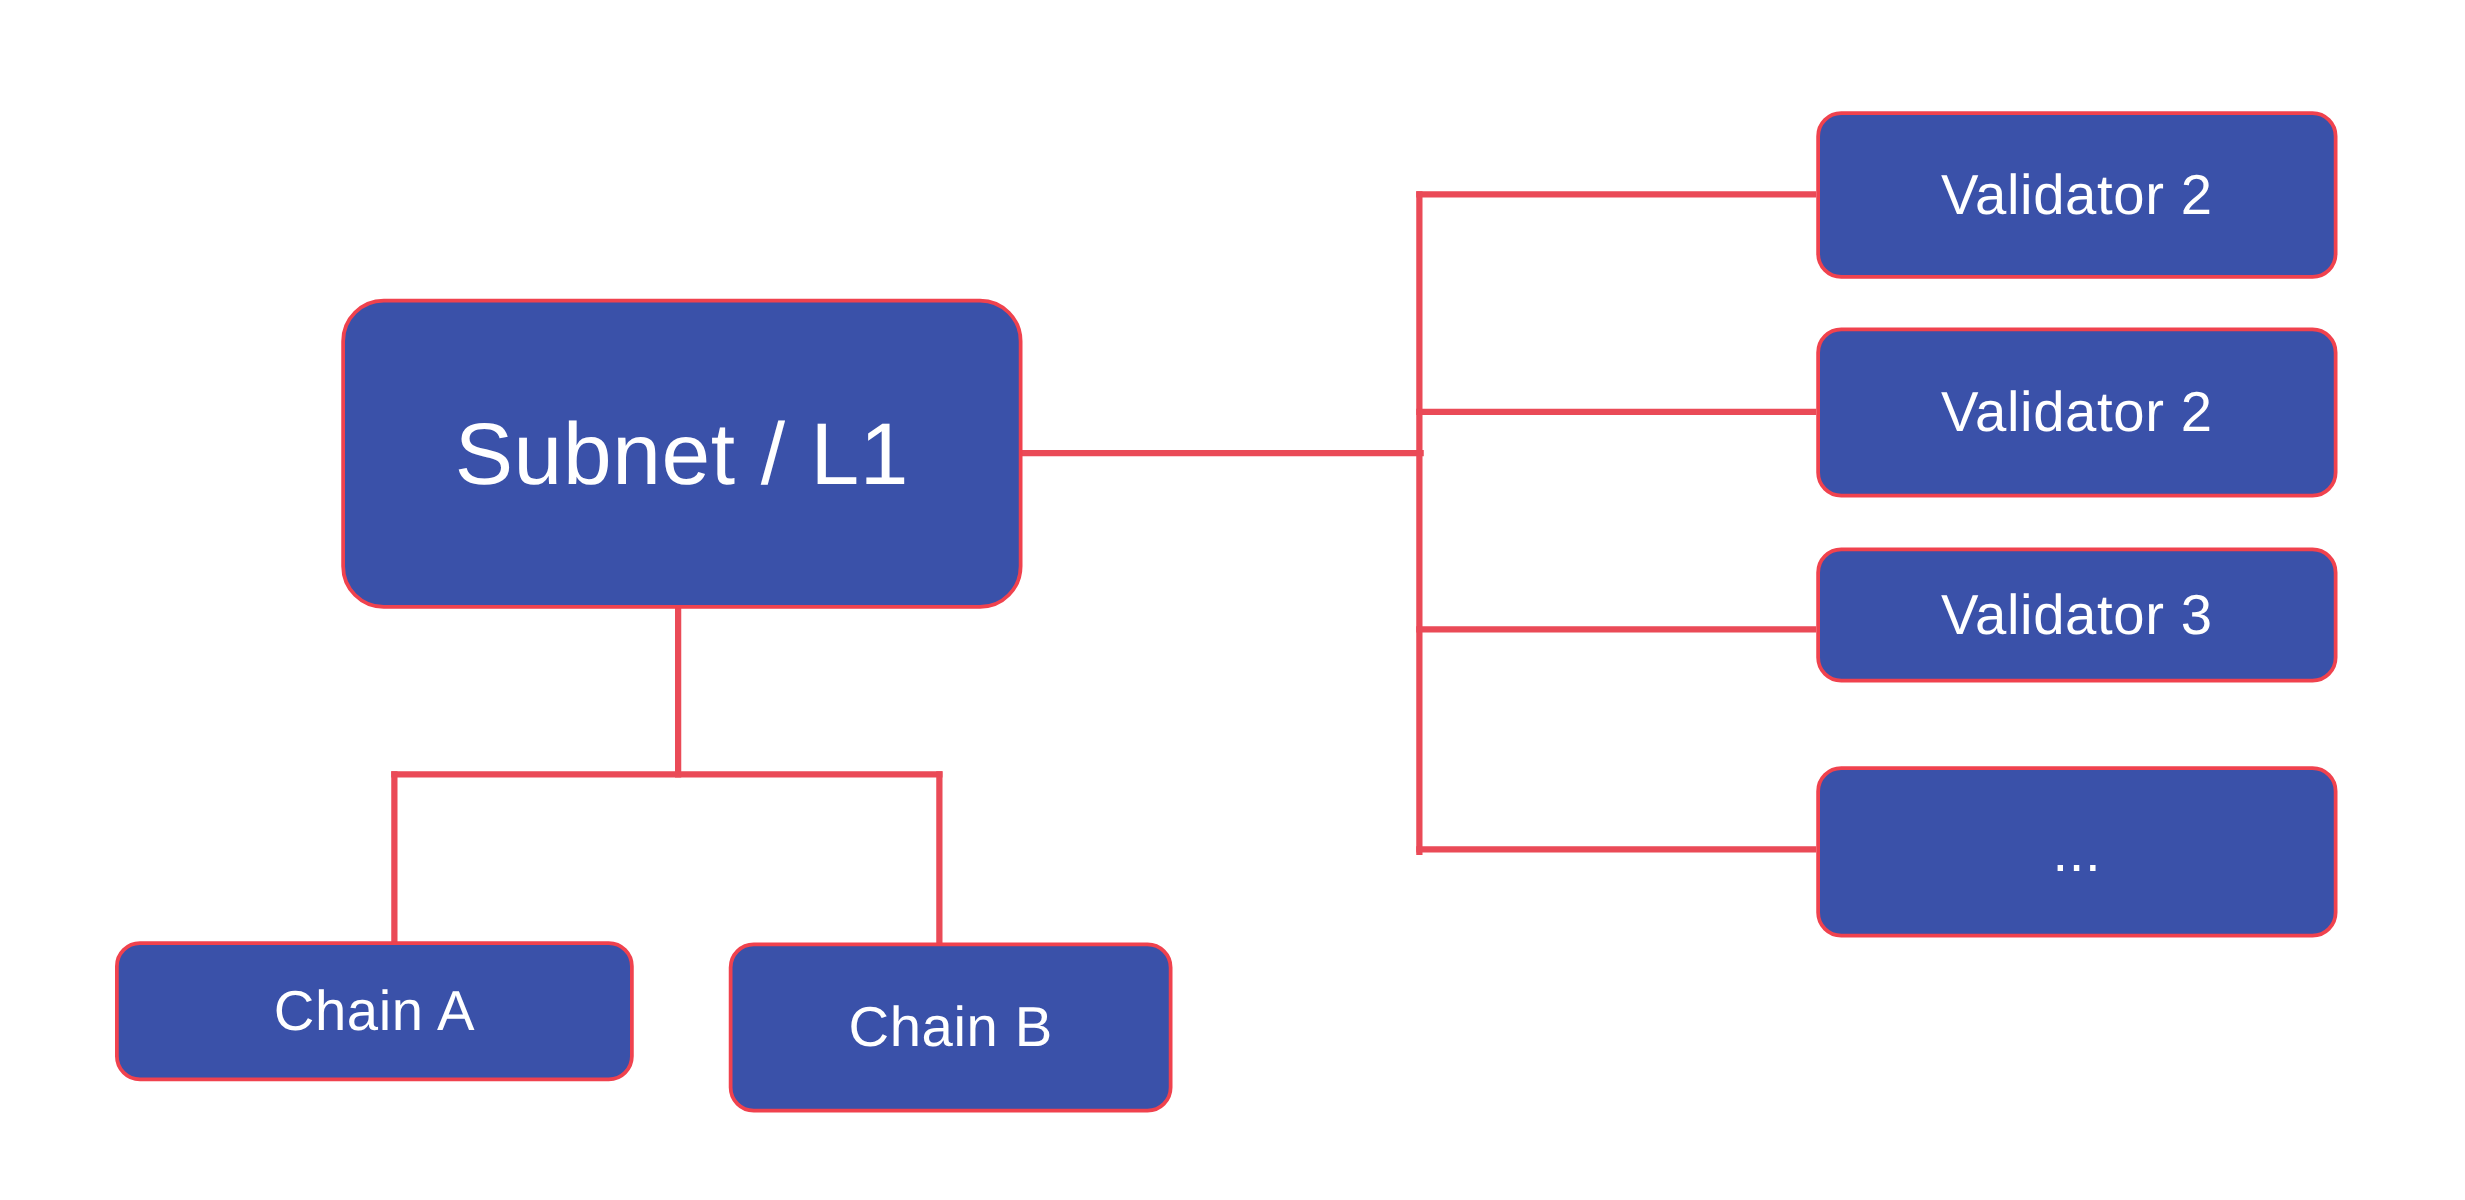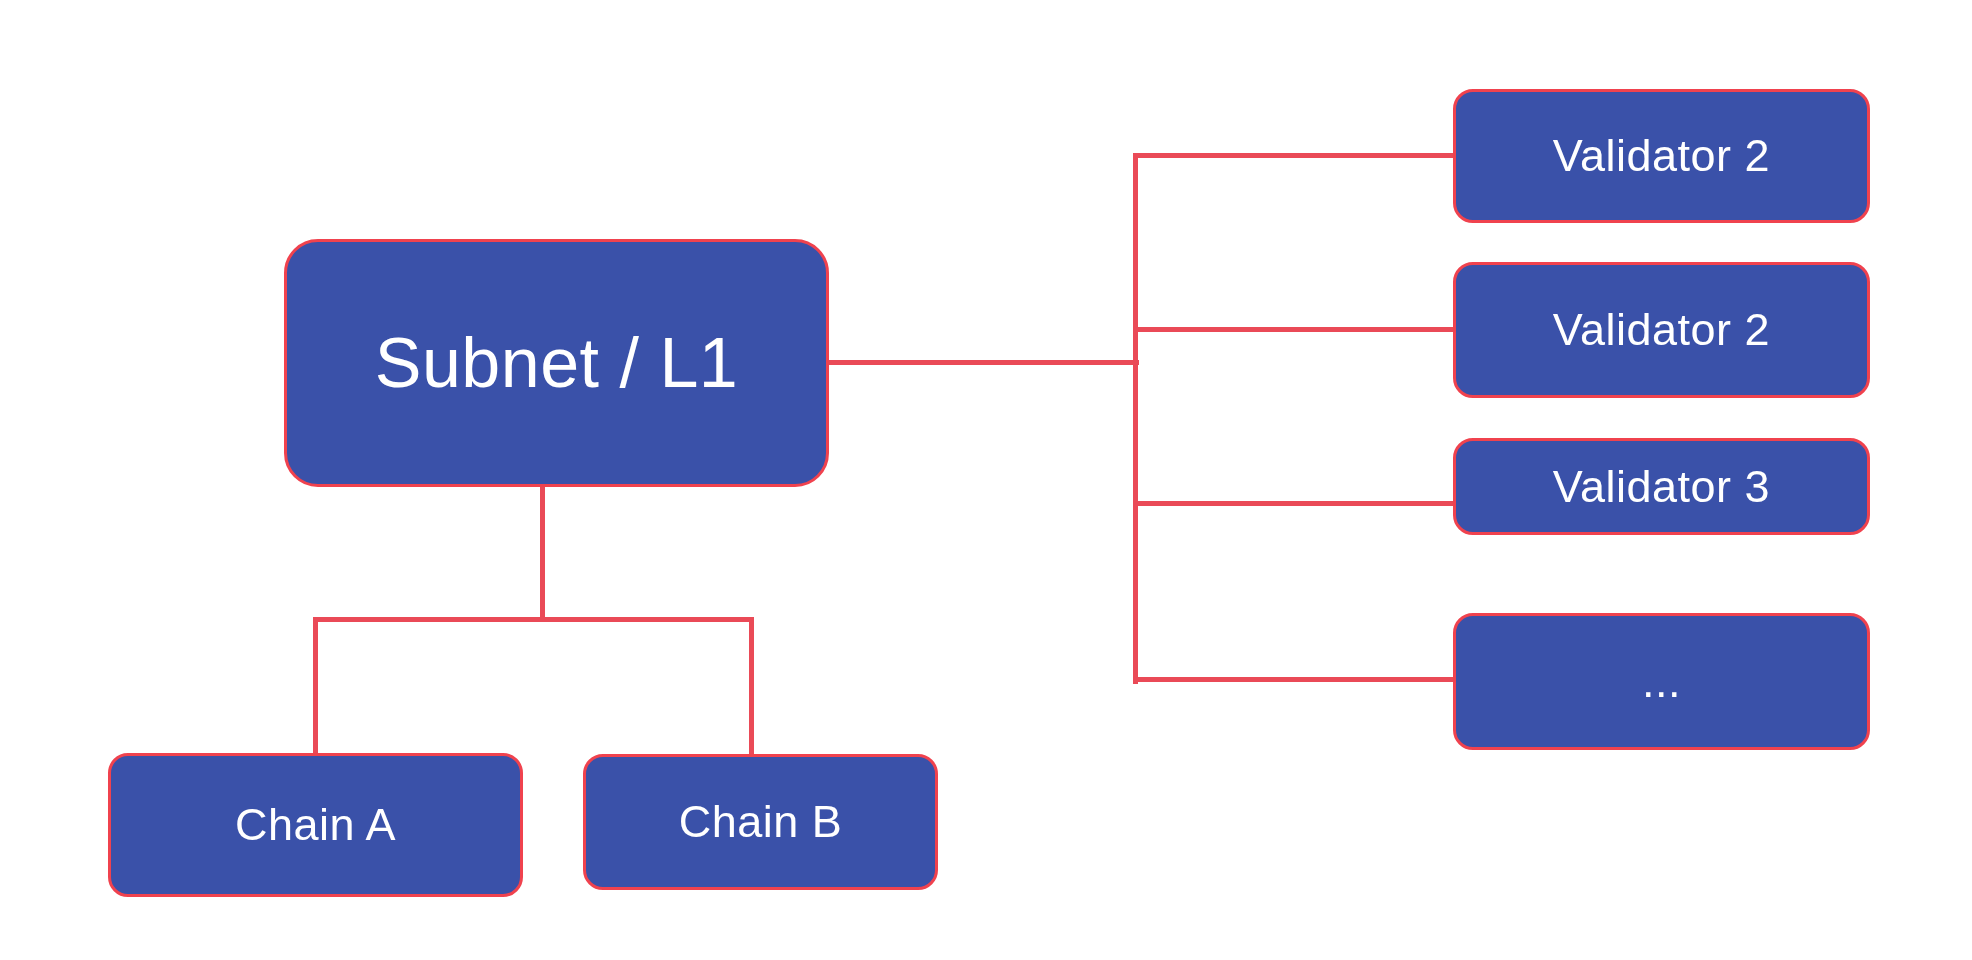--- a/index.html
+++ b/index.html
@@ -48,27 +48,26 @@
     display: flex;
     align-items: center;
     justify-content: center;
     text-align: center;
     letter-spacing: 0.5px;
   }
   .node-subnet {
     left: 273px; top: 239px; width: 545px; height: 248px;
     border-radius: 34px;
     font-size: 70px;
-    margin-left: 11px;
   }
-  .node-chain-a { left: 108px; top: 753px; width: 415px; height: 144px; font-size: 45px; }
+  .node-chain-a { left: 92px; top: 753px; width: 415px; height: 112px; font-size: 45px; }
   .node-chain-b { left: 583px; top: 754px; width: 355px; height: 136px; font-size: 45px; }
   .node-validator-1 { left: 1453px; top: 89px;  width: 417px; height: 134px; font-size: 45px; }
   .node-validator-2 { left: 1453px; top: 262px; width: 417px; height: 136px; font-size: 45px; justify-content: center; }
-  .node-validator-3 { left: 1453px; top: 438px; width: 417px; height: 97px; font-size: 45px; }
+  .node-validator-3 { left: 1453px; top: 438px; width: 417px; height: 108px; font-size: 45px; }
   .node-more        { left: 1453px; top: 613px; width: 417px; height: 137px; font-size: 45px; }
 </style>
 </head>
 <body>
 
 <div class="stage">
 
   <div class="edge h edge-subnet-trunk"></div>
   <div class="edge v edge-trunk"></div>
   <div class="edge h edge-branch-v1"></div>

